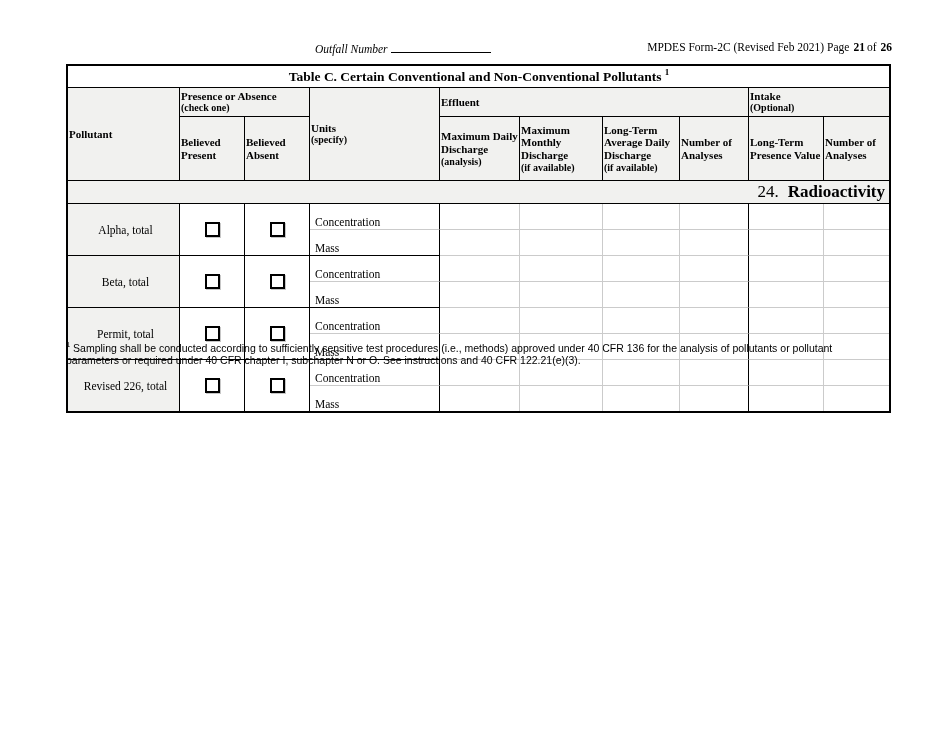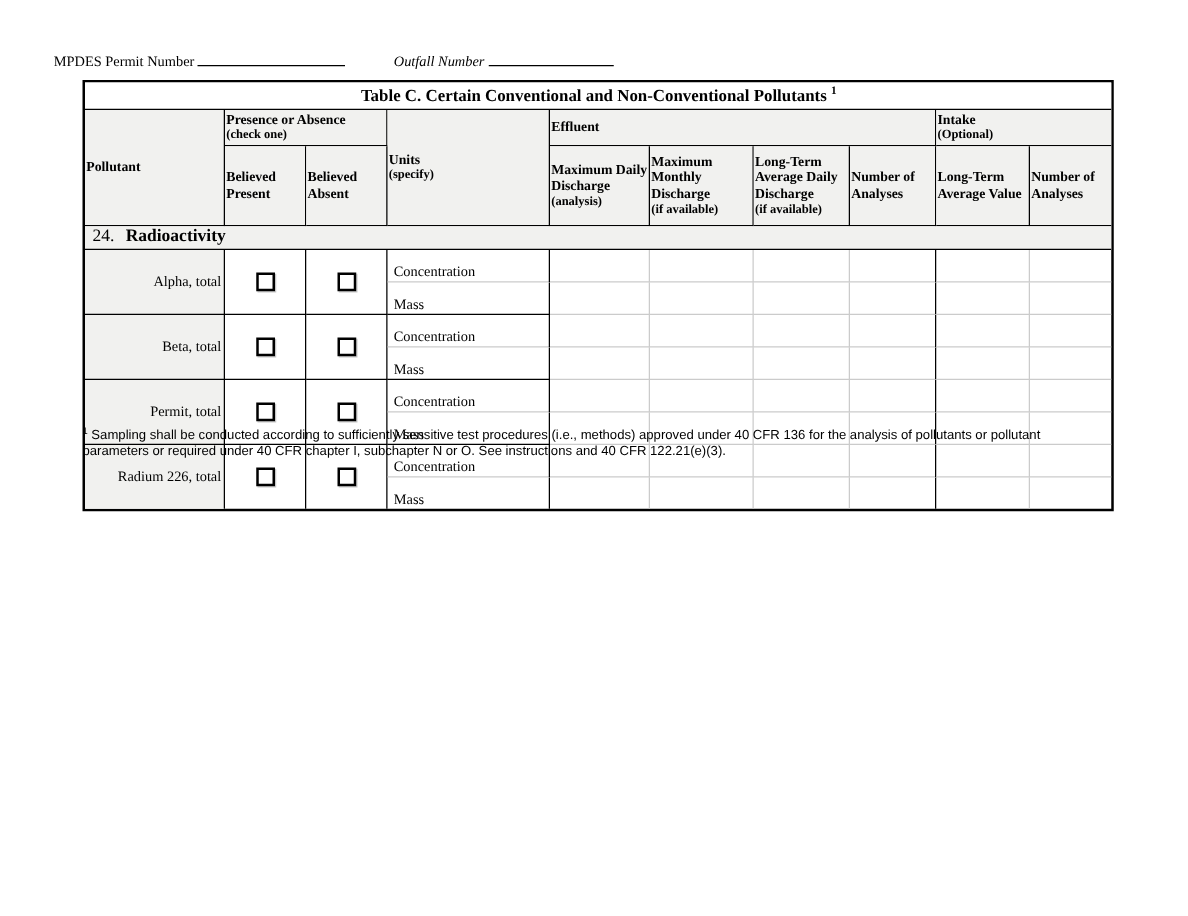--- a/index.html
+++ b/index.html
@@ -31,48 +31,48 @@
   .bb-l{border-bottom:1px solid #cbcbcb;}
   .title-cell{
     font-size:13.5px;font-weight:bold;height:19px;
     padding:1px 4px 2px 5px;background:#fff;text-align:center;vertical-align:middle;
   }
   .title-cell sup{font-size:9px;}
   .hdr{font-weight:bold;font-size:11px;line-height:1.18;text-align:left;vertical-align:middle;padding:2px 1px;}
   .note{font-weight:bold;font-size:10px;line-height:1.2;}
   .row-group{height:26px;}
   .row-sub{height:64px;}
-  .section-cell{height:18px;font-size:14px;padding:1px 4px 1px 6px;text-align:left;}
+  .section-cell{height:18px;font-size:17px;padding:1px 4px 1px 6px;text-align:right;}
   .section-cell .sec-no{margin-right:9px;font-weight:normal;}
   .section-cell .sec-title{font-weight:bold;}
-  .poll-cell{font-size:11.5px;text-align:right;padding:1px 2px 1px 6px;}
+  .poll-cell{font-size:11.5px;text-align:center;padding:1px 2px 1px 6px;}
   .unit-cell{font-size:11.5px;text-align:left;padding:12px 2px 1px 5px;height:17px;}
   .cb-cell{text-align:center;}
   .cb{
     width:11px;height:11px;border:2px solid #000;margin:0 auto;background:#fff;
     box-shadow:1px 1px 0 rgba(0,0,0,0.22);
   }
   .data-cell{height:17px;}
   
   .footnote{
     position:absolute;left:66px;top:341px;width:821px;
     font-family:"Liberation Sans",sans-serif;font-size:10.5px;line-height:1.18;
     text-align:left;
   }
   .footnote sup{font-size:7.5px;}
 </style>
 </head>
 <body>
 
 <div class="page-header">
-  <div class="ph-left">
-    <span>MPDES Permit Number</span><span class="blank-line blank-permit"></span>
-  </div>
   <div class="ph-center">
     <span>Outfall Number</span><span class="blank-line blank-outfall"></span>
+  </div>
+  <div class="ph-right">
+    <span>MPDES Form-2C (Revised Feb 2021) Page</span><b>21</b><span>of</span><b>26</b>
   </div>
 </div>
 
 <table class="doc">
   <colgroup>
     <col style="width:112px">
       <col style="width:65px">
       <col style="width:65px">
       <col style="width:130px">
     <col style="width:80px">
@@ -127,21 +127,21 @@
       <div class="note">(if available)</div>
     </td>
     <td class="hdr gray br-k bb-k">
       <div>Long-Term Average Daily Discharge</div>
       <div class="note">(if available)</div>
     </td>
     <td class="hdr gray br-k bb-k">
       <div>Number of Analyses</div>
     </td>
     <td class="hdr gray br-k bb-k">
-      <div>Long-Term Average Value</div>
+      <div>Long-Term Presence Value</div>
     </td>
     <td class="hdr gray bb-k">
       <div>Number of Analyses</div>
     </td>
   </tr>
 
   <tr>
     <td colspan="10" class="section-cell gray bb-k">
       <span class="sec-no">24.</span><span class="sec-title">Radioactivity</span>
     </td>
@@ -219,21 +219,21 @@
     <td class="unit-cell br-k bb-k">Mass</td>
     <td class="data-cell br-l bb-l"></td>
     <td class="data-cell br-l bb-l"></td>
     <td class="data-cell br-l bb-l"></td>
     <td class="data-cell br-k bb-l"></td>
     <td class="data-cell br-l bb-l"></td>
     <td class="data-cell bb-l"></td>
   </tr>
 
   <tr>
-    <td rowspan="2" class="poll-cell gray br-k">Radium 226, total</td>
+    <td rowspan="2" class="poll-cell gray br-k">Revised 226, total</td>
     <td rowspan="2" class="cb-cell br-k">
           <div class="cb"></div>
         </td>
     <td rowspan="2" class="cb-cell br-k">
           <div class="cb"></div>
         </td>
     <td class="unit-cell br-k bb-l">Concentration</td>
     <td class="data-cell br-l bb-l"></td>
     <td class="data-cell br-l bb-l"></td>
     <td class="data-cell br-l bb-l"></td>

